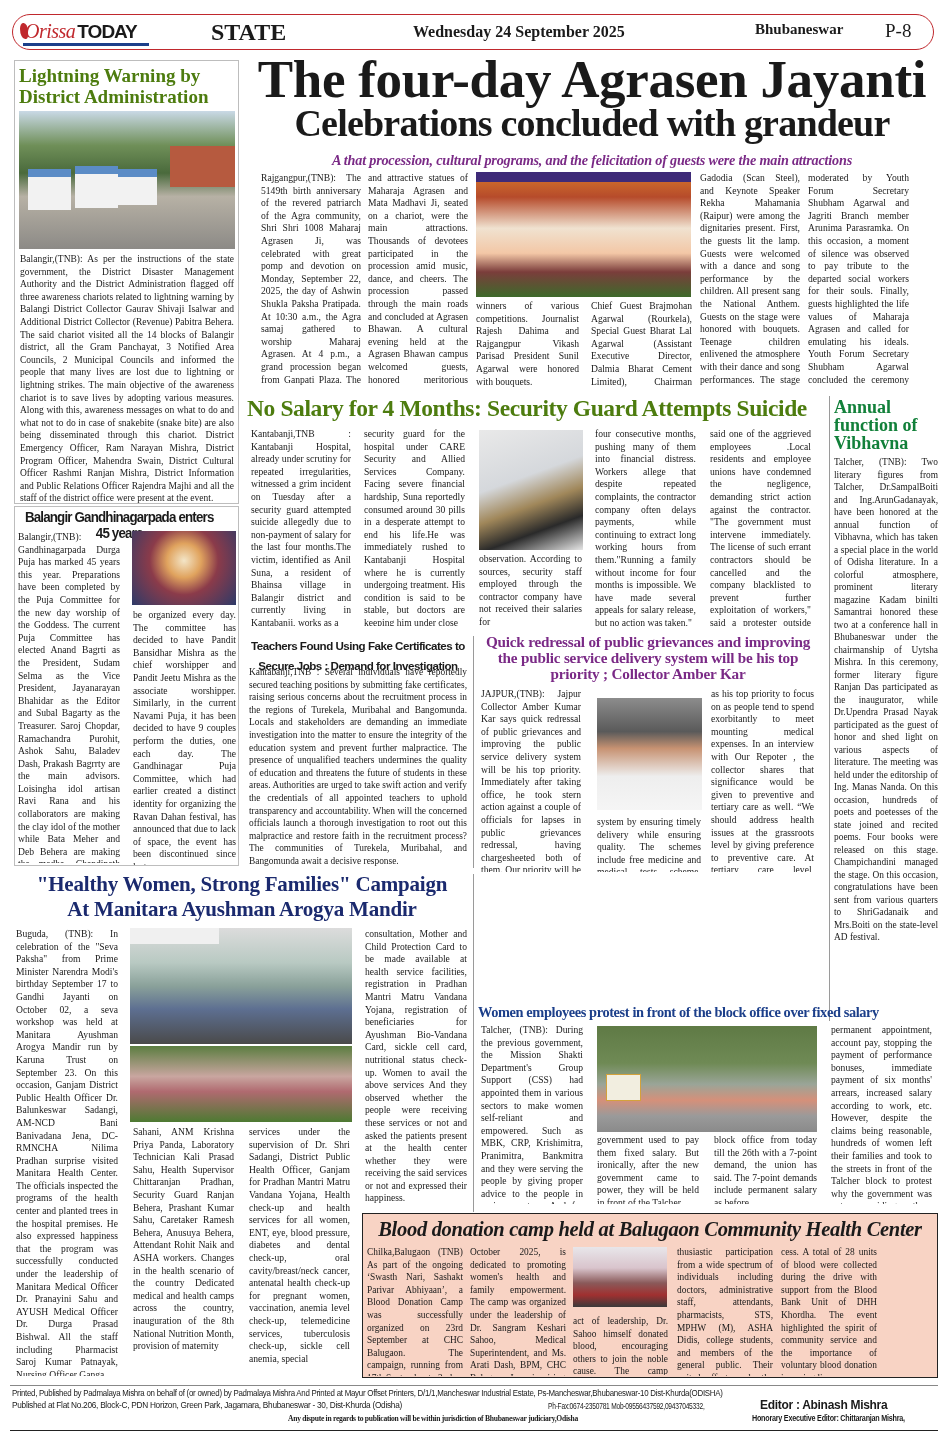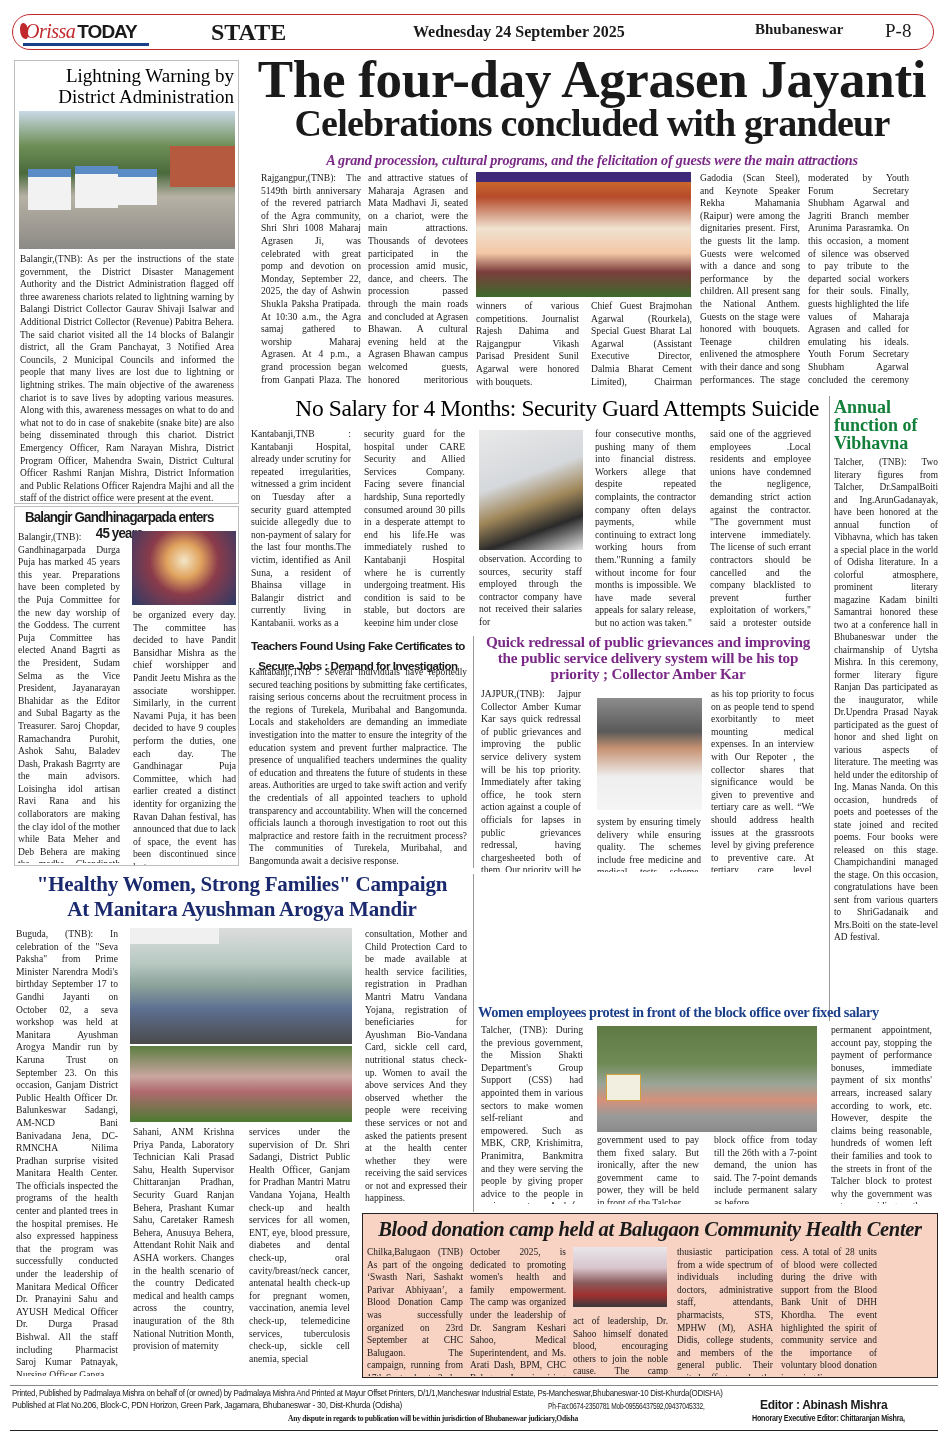--- a/index.html
+++ b/index.html
@@ -13,21 +13,21 @@
 #logo{left:12px;top:6px;height:22px;display:flex;align-items:flex-end}
 #logo .orissa{font-family:"Liberation Serif",serif;font-style:italic;font-size:20px;color:#c0282d;letter-spacing:-0.5px}
 #logo .today{font-family:"Liberation Sans",sans-serif;font-weight:bold;font-size:19px;color:#1a1a1a;letter-spacing:-1px;margin-left:2px}
 #logo-bar{left:10px;top:28px;width:126px;height:3px;background:#1c3f8a}
 #logo-mark{left:7px;top:8px;width:8px;height:16px;background:#c0282d;border-radius:40% 60% 30% 70%}
 #section-label{left:198px;top:4px;font-size:24px;font-weight:bold}
 #date-label{left:400px;top:8px;font-size:16px;font-weight:bold}
 #city-label{left:742px;top:6px;font-size:15px;font-weight:bold}
 #page-label{left:872px;top:5px;font-size:19px}
 
-.h-red{color:#000000;font-weight:normal;text-align:right}
+.h-red{color:#4d7c0f;font-weight:bold;text-align:left}
 .h-green{color:#12803a;font-weight:bold;}
 .h-purple{color:#7a2a86;font-weight:bold;text-align:center}
 .h-blue{color:#1c3f8a;font-weight:bold;text-align:left}
 .h-navy{color:#1b2a6e;font-weight:bold;text-align:center}
 .boxed{border:1px solid #bdbdbd}
 .vrule{position:absolute;width:1px;background:#9a9a9a}
 .hrule{position:absolute;height:1px;background:#555}
 
 .foot{font-family:"Liberation Sans",sans-serif;font-size:9.2px;position:absolute;letter-spacing:-0.3px;white-space:nowrap}
 </style>
@@ -61,21 +61,21 @@
 <section class="abs boxed" style="left:14px;top:506px;width:225px;height:360px">
   <h3 class="abs" style="left:3px;top:2px;width:220px;font-size:14.5px;font-weight:bold;font-family:'Liberation Sans',sans-serif;letter-spacing:-0.9px;text-align:center;transform:scaleX(0.92);transform-origin:left">Balangir Gandhinagarpada enters 45 years</h3>
   <p class="col" style="left:3px;top:24px;width:102px;height:332px">Balangir,(TNB): Gandhinagarpada Durga Puja has marked 45 years this year. Preparations have been completed by the Puja Committee for the new day worship of the Goddess. The current Puja Committee has elected Anand Bagrti as the President, Sudam Selma as the Vice President, Jayanarayan Bhahidar as the Editor and Subal Bagarty as the Treasurer. Saroj Chopdar, Ramachandra Purohit, Ashok Sahu, Baladev Dash, Prakash Bagrrty are the main advisors. Loisingha idol artisan Ravi Rana and his collaborators are making the clay idol of the mother while Bata Meher and Deb Behera are making the medha. Chandipath will</p>
   <div class="photo" style="left:117px;top:24px;width:104px;height:74px;background:radial-gradient(circle at 50% 40%,#f3e5c7 0%,#e0a35e 25%,#8b3b4a 50%,#2d3a68 100%)" title="Durga idol on decorated pandal"></div>
   <p class="col" style="left:118px;top:102px;width:103px;height:256px">be organized every day. The committee has decided to have Pandit Bansidhar Mishra as the chief worshipper and Pandit Jeetu Mishra as the associate worshipper. Similarly, in the current Navami Puja, it has been decided to have 9 couples perform the duties, one each day. The Gandhinagar Puja Committee, which had earlier created a distinct identity for organizing the Ravan Dahan festival, has announced that due to lack of space, the event has been discontinued since last year.</p>
 </section>
 
 <section class="abs" style="left:247px;top:58px;width:690px;height:330px">
   <h1 class="abs" style="left:0;top:0;width:690px;text-align:center;font-size:53px;line-height:42px;font-weight:bold;letter-spacing:-0.3px">The four-day Agrasen Jayanti</h1>
   <h1 class="abs" style="left:0;top:44px;width:690px;text-align:center;font-size:38px;line-height:42px;font-weight:bold;letter-spacing:-0.8px">Celebrations concluded with grandeur</h1>
-  <h2 class="abs" style="left:0;top:94px;width:690px;text-align:center;font-size:14.2px;font-style:italic;font-weight:bold;color:#7a2a86;letter-spacing:-0.2px">A grand procession, cultural programs, and the felicitation of guests were the main attractions</h2>
+  <h2 class="abs" style="left:0;top:94px;width:690px;text-align:center;font-size:14.2px;font-style:italic;font-weight:bold;color:#7a2a86;letter-spacing:-0.2px">A that procession, cultural programs, and the felicitation of guests were the main attractions</h2>
   <p class="col" style="left:14px;top:114px;width:100px;height:215px">Rajgangpur,(TNB): The 5149th birth anniversary of the revered patriarch of the Agra community, Shri Shri 1008 Maharaj Agrasen Ji, was celebrated with great pomp and devotion on Monday, September 22, 2025, the day of Ashwin Shukla Paksha Pratipada. At 10:30 a.m., the Agra samaj gathered to worship Maharaj Agrasen. At 4 p.m., a grand procession began from Ganpati Plaza. The live tableau</p>
   <p class="col" style="left:121px;top:114px;width:100px;height:215px">and attractive statues of Maharaja Agrasen and Mata Madhavi Ji, seated on a chariot, were the main attractions. Thousands of devotees participated in the procession amid music, dance, and cheers. The procession passed through the main roads and concluded at Agrasen Bhawan. A cultural evening held at the Agrasen Bhawan campus welcomed guests, honored meritorious students, and awarded prizes to</p>
   <div class="photo" style="left:229px;top:114px;width:215px;height:125px;background:linear-gradient(180deg,#d6782c 0%,#b64b2b 20%,#f0e2d0 45%,#f3c7a6 65%,#7b3d3b 80%,#3d6a2b 100%)" title="Dignitaries standing on stage decorated with flowers and orange drapes">
     <div class="abs" style="left:0;top:0;width:100%;height:10px;background:#3e2a78"></div>
   </div>
   <p class="col" style="left:229px;top:242px;width:103px;height:88px">winners of various competitions. Journalist Rajesh Dahima and Rajgangpur Vikash Parisad President Sunil Agarwal were honored with bouquets.</p>
   <p class="col" style="left:344px;top:242px;width:101px;height:88px">Chief Guest Brajmohan Agarwal (Rourkela), Special Guest Bharat Lal Agarwal (Assistant Executive Director, Dalmia Bharat Cement Limited), Chairman Rajesh</p>
   <p class="col" style="left:453px;top:114px;width:100px;height:215px">Gadodia (Scan Steel), and Keynote Speaker Rekha Mahamania (Raipur) were among the dignitaries present. First, the guests lit the lamp. Guests were welcomed with a dance and song performance by the children. All present sang the National Anthem. Guests on the stage were honored with bouquets. Teenage children enlivened the atmosphere with their dance and song performances. The stage was</p>
   <p class="col" style="left:561px;top:114px;width:101px;height:215px">moderated by Youth Forum Secretary Shubham Agarwal and Jagriti Branch member Arunima Parasramka. On this occasion, a moment of silence was observed to pay tribute to the departed social workers for their souls. Finally, guests highlighted the life values of Maharaja Agrasen and called for emulating his ideals. Youth Forum Secretary Shubham Agarwal concluded the ceremony by thanking all the guests.</p>
 </section>

